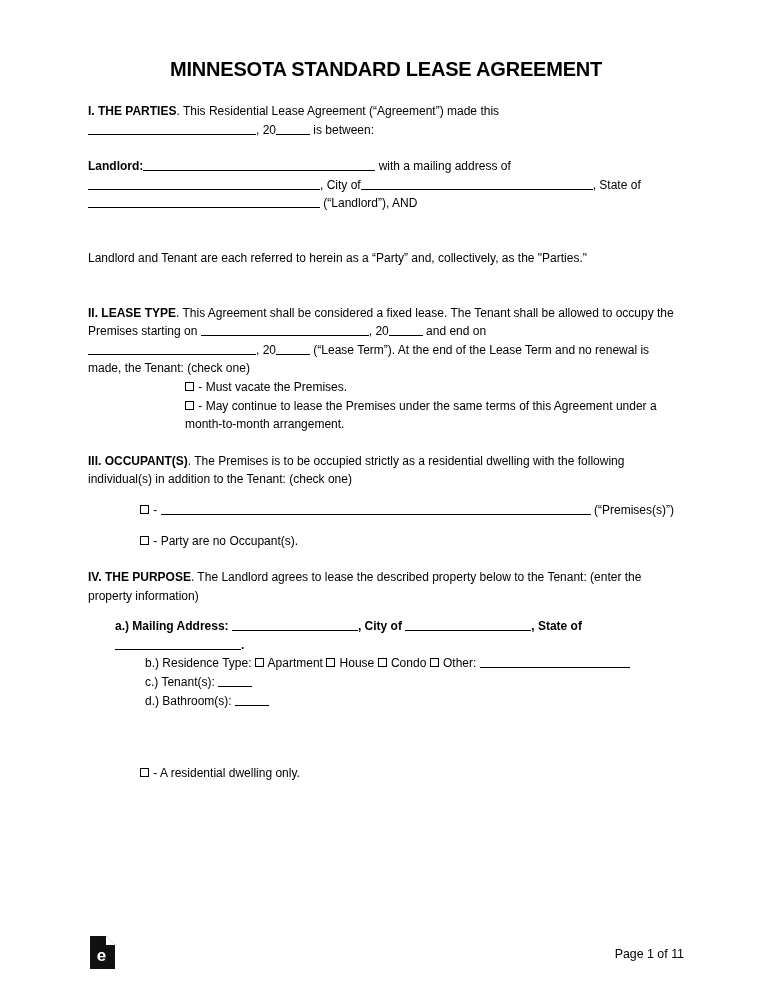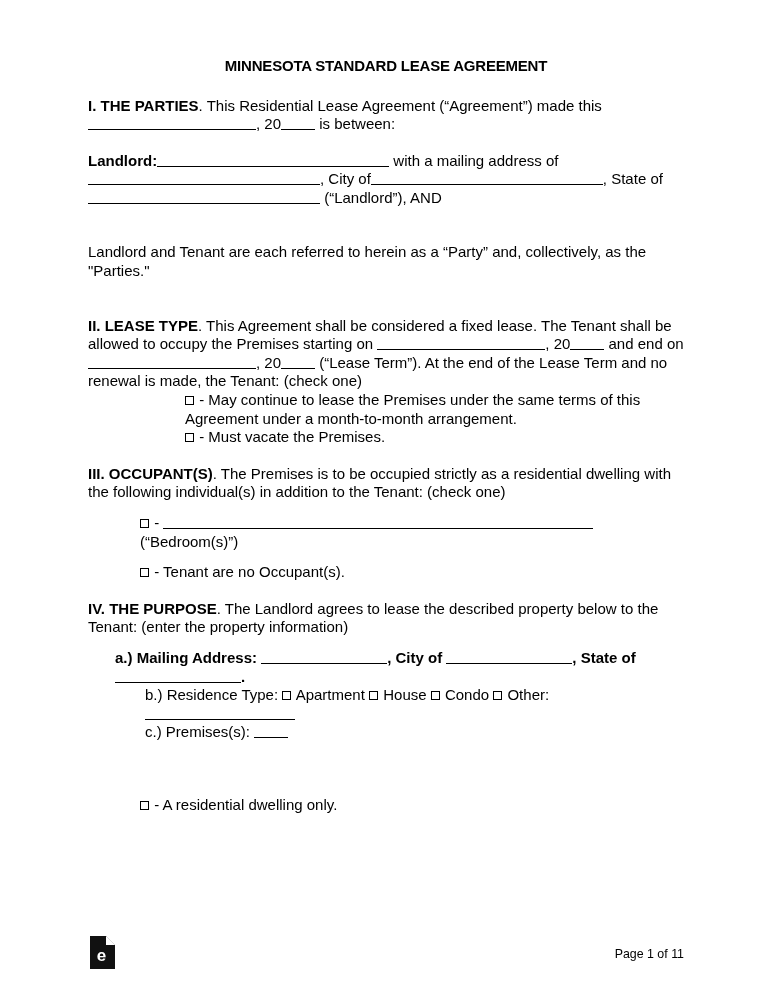--- a/index.html
+++ b/index.html
@@ -22,31 +22,31 @@
     box-sizing: border-box;
     padding: 0;
   }
   .content {
     position: absolute;
     left: 88px;
     top: 0;
     width: 596px;
   }
   h1.doc-title {
-    font-size: 15px;
+    font-size: 20px;
     font-weight: bold;
     text-align: center;
     letter-spacing: -0.2px;
     margin: 0;
     padding-top: 58px;
     line-height: 1.1;
     white-space: nowrap;
   }
   p.para {
-    font-size: 15px;
+    font-size: 12px;
     line-height: 18.6px;
     margin: 0;
     text-align: left;
   }
   .gap-lg { height: 22px; }
   .gap-md { height: 18px; }
   .gap-sm { height: 12px; }
   .b { font-weight: bold; }
   
   .blank {
@@ -137,66 +137,69 @@
 
 
     <div class="gap-md"></div>
 
     <p class="para">
       <span class="b">II. LEASE TYPE</span><span>. This Agreement shall be considered a fixed lease. The Tenant shall be allowed to occupy the Premises starting on</span> <span class="blank u-ml"></span><span>, 20</span><span class="blank u-tiny"></span><span> and end on</span><br>
       <span class="blank u-ml"></span><span>, 20</span><span class="blank u-tiny"></span><span> (“Lease Term”). At the end of the Lease Term and no renewal is made, the Tenant: (check one)</span>
     </p>
 
     <p class="para indent-check">
+      <span class="cbx"></span> <span>- Must vacate the Premises.</span>
+    </p>
+
+    <p class="para indent-check">
       <span class="cbx"></span> <span>- May continue to lease the Premises under the same terms of this Agreement under a month-to-month arrangement.</span>
     </p>
 
-    <p class="para indent-check">
-      <span class="cbx"></span> <span>- Must vacate the Premises.</span>
-    </p>
-
     <div class="gap-md"></div>
 
     <p class="para">
       <span class="b">III. OCCUPANT(S)</span><span>. The Premises is to be occupied strictly as a residential dwelling with the following individual(s) in addition to the Tenant: (check one)</span>
     </p>
 
     <div class="gap-sm"></div>
 
     <p class="para indent-occ">
-      <span class="cbx"></span> - <span class="blank u-full"></span> <span>(“Bedroom(s)”)</span>
+      <span class="cbx"></span> - <span class="blank u-full"></span> <span>(“Premises(s)”)</span>
     </p>
 
     <div class="gap-sm"></div>
 
     <p class="para indent-occ">
-      <span class="cbx"></span> <span>- Tenant are no Occupant(s).</span>
+      <span class="cbx"></span> <span>- Party are no Occupant(s).</span>
     </p>
 
     <div class="gap-md"></div>
 
     <p class="para">
       <span class="b">IV. THE PURPOSE</span><span>. The Landlord agrees to lease the described property below to the Tenant: (enter the property information)</span>
     </p>
 
     <div class="gap-sm"></div>
 
     <p class="para indent-abc hang">
       <span>a.) Mailing Address:</span> <span class="blank u-s"></span><span>, City of</span> <span class="blank u-s"></span><span>, State of</span><br>
       <span class="blank u-s"></span>.
     </p>
 
     <p class="para indent-abc">
       <span>b.) Residence Type:</span> <span class="cbx"></span> <span>Apartment</span> <span class="cbx"></span> <span>House</span> <span class="cbx"></span> <span>Condo</span> <span class="cbx"></span> <span>Other:</span> <span class="blank u-m"></span>
     </p>
 
     <p class="para indent-abc">
-      <span>c.) Premises(s):</span> <span class="blank u-tiny"></span>
-    </p>
-
+      <span>c.) Tenant(s):</span> <span class="blank u-tiny"></span>
+    </p>
+
+    <p class="para indent-abc">
+      <span>d.) Bathroom(s):</span> <span class="blank u-tiny"></span>
+    </p>
 
     <div class="gap-md"></div>
 
 
     <div class="gap-md"></div>
 
 
     <div class="gap-md"></div>
 
     <p class="para indent-occ">

